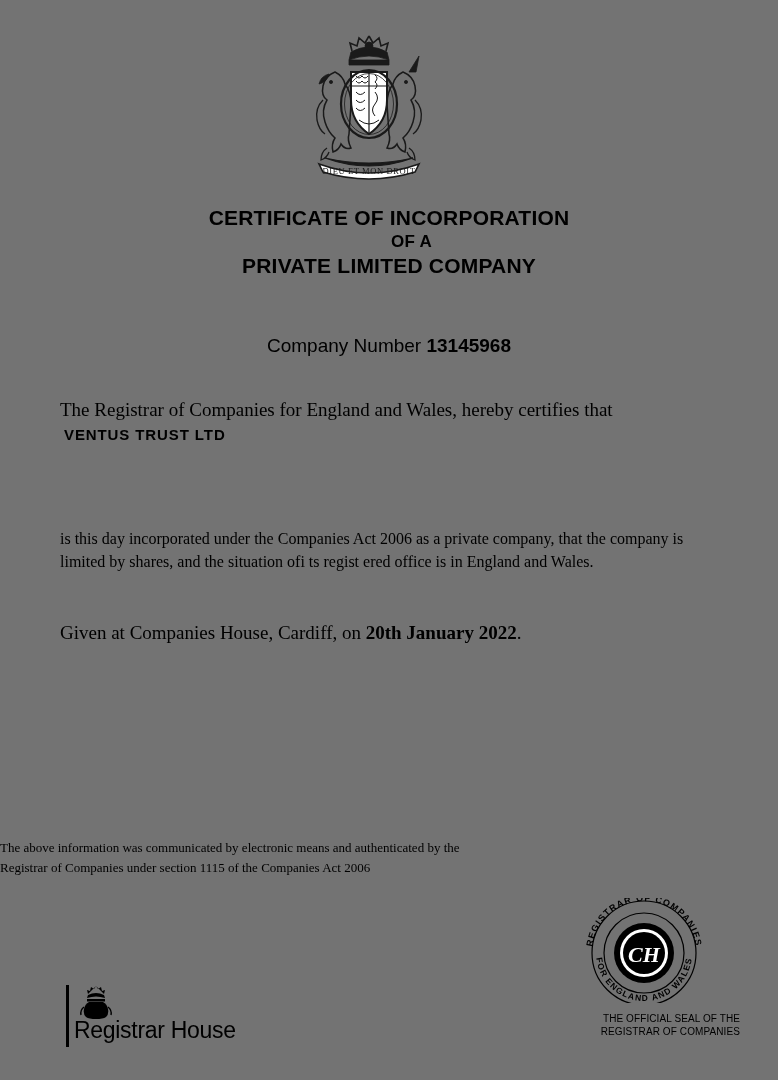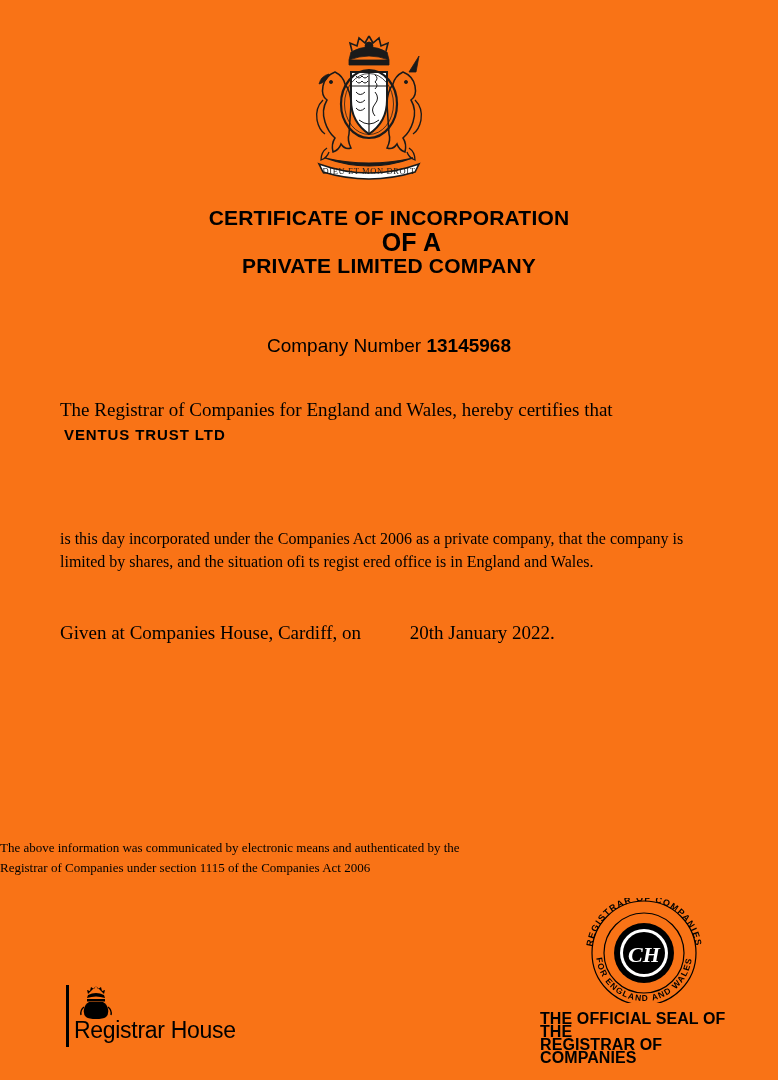--- a/index.html
+++ b/index.html
@@ -14,21 +14,21 @@
     font-family: "Liberation Serif", serif;
     color: #000000;
     overflow: hidden;
   }
 
   .page {
     position: absolute;
     left: 0; top: 0;
     width: 778px;
     height: 1080px;
-    background: #f97316;
+    background: #737373;
   }
 
   
   .crest {
     position: absolute;
     left: 289px;
     top: 30px;
     width: 160px;
     height: 155px;
   }
@@ -40,21 +40,21 @@
     left: 0;
     top: 206px;
     width: 778px;
     text-align: center;
     font-family: "Liberation Sans", sans-serif;
     font-weight: bold;
     font-size: 21px;
     line-height: 24px;
     letter-spacing: 0.2px;
   }
-  .title-line2 { font-size: 25px; padding-left: 45px; }
+  .title-line2 { font-size: 17px; padding-left: 45px; }
 
   .company-number {
     position: absolute;
     left: 0;
     top: 334px;
     width: 778px;
     text-align: center;
     font-family: "Liberation Sans", sans-serif;
     font-size: 19px;
     line-height: 24px;
@@ -95,22 +95,21 @@
 
   .given-line {
     position: absolute;
     left: 60px;
     top: 621px;
     width: 660px;
     font-size: 19px;
     line-height: 23px;
   }
   .given-line .date {
-    font-weight: normal;
-    margin-left: 44px;
+    font-weight: bold;
   }
 
   
   .footer-note {
     position: absolute;
     left: 0;
     top: 838px;
     width: 778px;
     font-size: 13px;
     line-height: 20px;
@@ -124,24 +123,24 @@
     width: 140px;
     height: 105px;
   }
   .seal svg { display: block; }
 
   .seal-caption {
     position: absolute;
     left: 540px;
     top: 1012px;
     width: 200px;
-    text-align: left;
-    font-family: "Liberation Sans", sans-serif;
-    font-weight: bold;
-    font-size: 16px;
+    text-align: right;
+    font-family: "Liberation Sans", sans-serif;
+    font-weight: normal;
+    font-size: 10px;
     line-height: 13px;
     letter-spacing: 0.1px;
   }
 
   
   .ch-logo {
     position: absolute;
     left: 66px;
     top: 985px;
     width: 260px;

